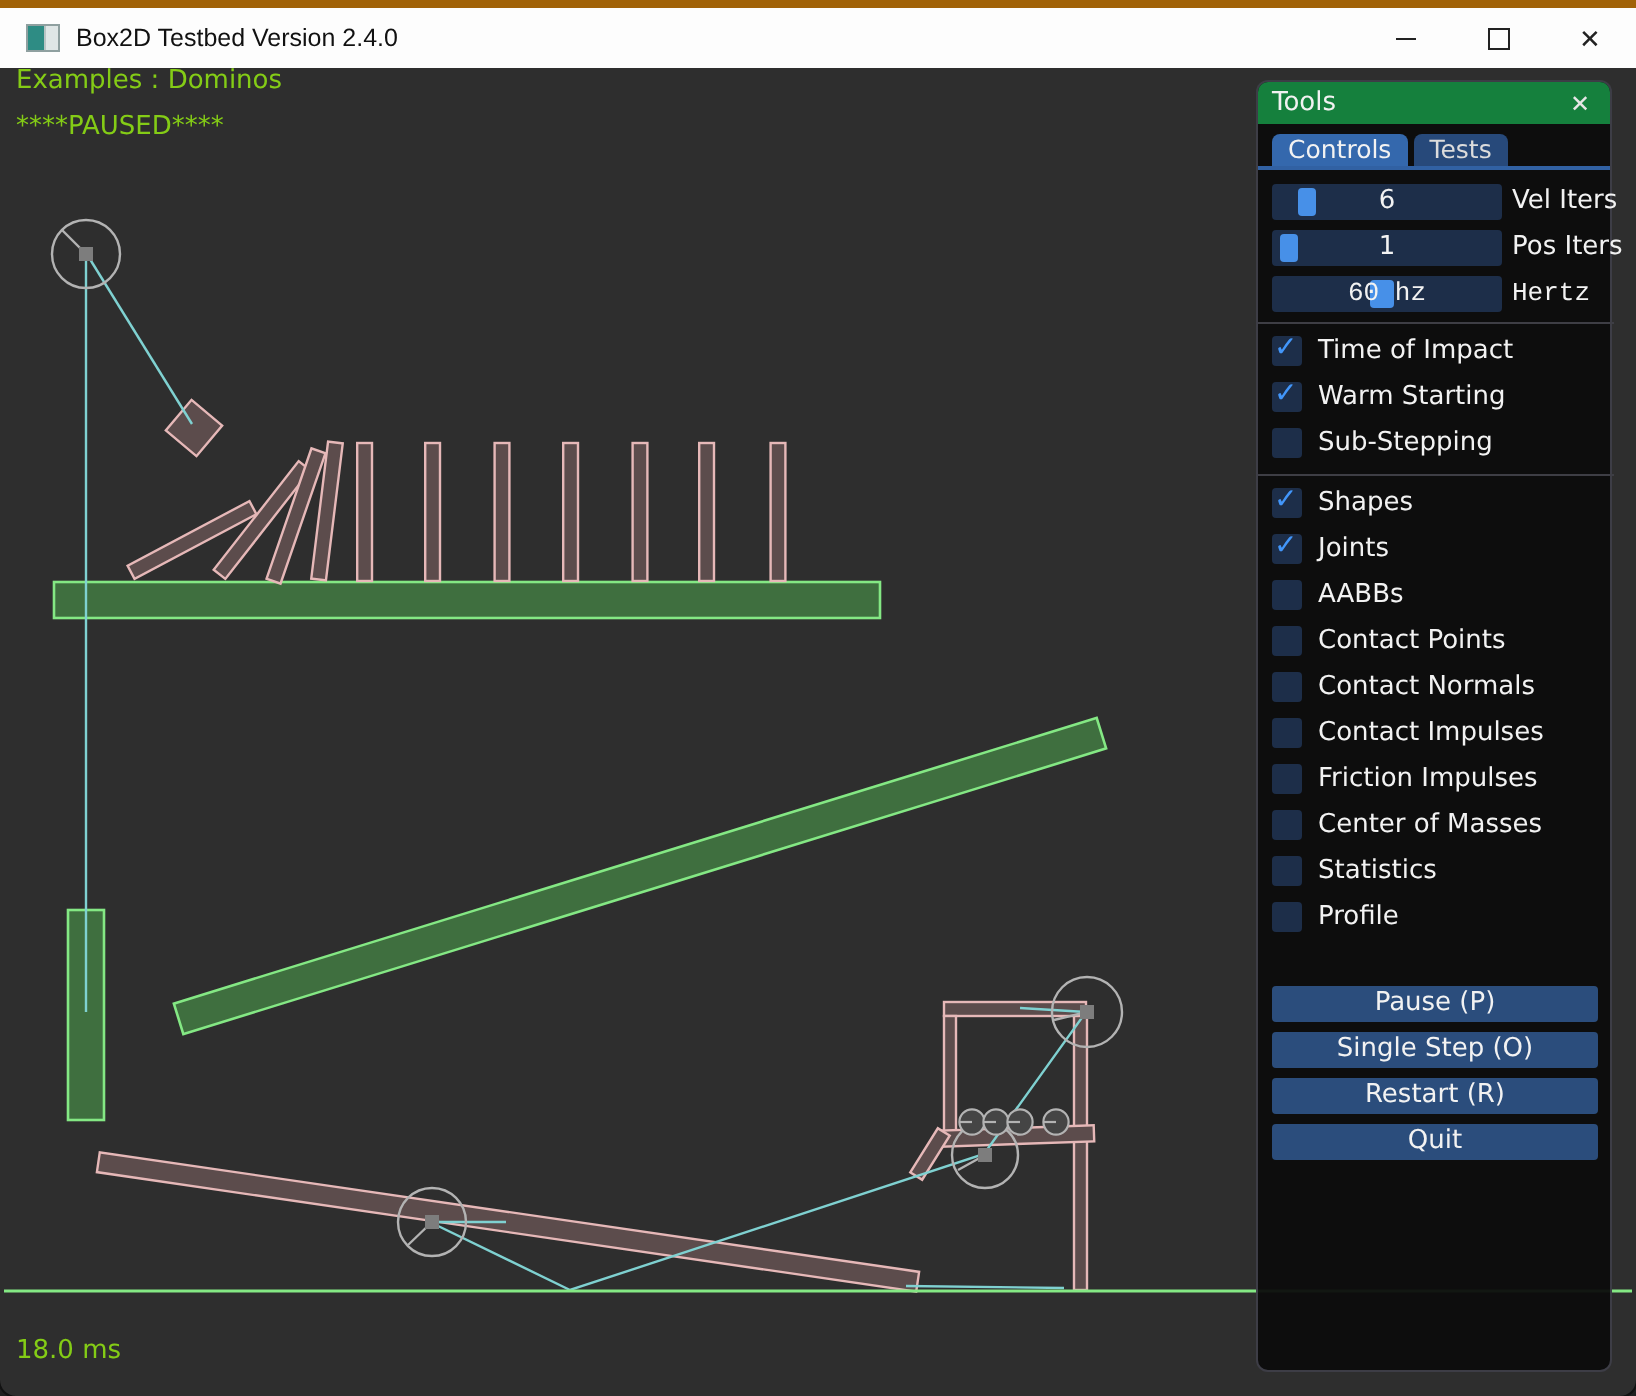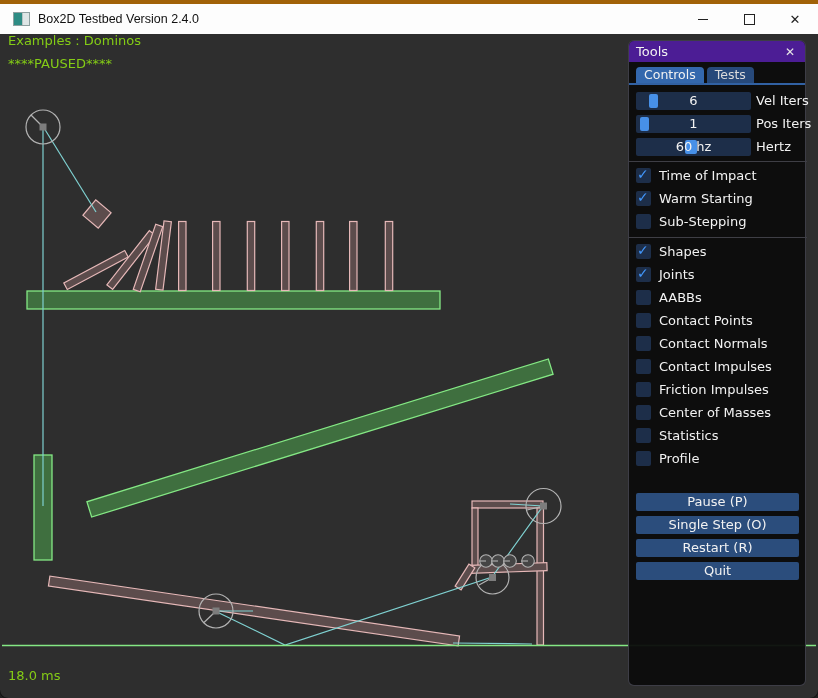--- a/index.html
+++ b/index.html
@@ -22,31 +22,31 @@
   
   .hud{position:absolute;color:#84cc16;font-size:13px;z-index:5;white-space:pre;}
   #hud-example{left:8px;top:33px;}
   #hud-paused{left:8px;top:56px;}
   #hud-ms{left:8px;top:668px;}
   .scene{position:absolute;left:0;top:0;z-index:1;}
   
   .panel{position:absolute;left:628px;top:40px;width:178px;height:646px;z-index:20;
          background:rgba(12,12,12,0.95);border:1px solid rgba(110,110,128,0.5);
          border-radius:6px;box-sizing:border-box;color:#f2f2f2;font-size:13px;}
-  .p-titlebar{position:absolute;left:0;top:0;width:100%;height:21px;background:#4c1d95;
+  .p-titlebar{position:absolute;left:0;top:0;width:100%;height:21px;background:#15803d;
               border-radius:5px 5px 0 0;display:flex;align-items:center;box-sizing:border-box;padding:0 7px;}
   .p-title{flex:1;font-size:13px;}
   .p-close{width:16px;text-align:center;font-size:12px;color:#e6e6e6;}
   .tabbar{position:absolute;left:7px;top:26px;height:16px;display:flex;gap:3px;}
   .tab{height:16px;line-height:16px;padding:0 8px;border-radius:4px 4px 0 0;font-size:12.5px;}
   .tab.active{background:#3468ad;}
   .tab.inactive{background:#27497a;color:#dcdcdc;}
   .tab-underline{position:absolute;left:0;top:42px;width:100%;height:2px;background:#3161a3;}
   .slider-row{position:absolute;left:7px;width:164px;height:18px;}
-  .s0{top:51px;} .s1{top:74px;} .s2{top:97px;}
+  .s0{top:51px;} .s1{top:74px;} .s2{top:97px;font-family:Liberation Mono, monospace;}
   .track{position:absolute;left:0;top:0;width:115px;height:18px;background:#1d2e49;border-radius:2px;}
   .grab{position:absolute;top:2px;height:14px;background:#4790e8;border-radius:2px;}
   .g0{left:13px;width:9px;} .g1{left:4px;width:9px;} .g2{left:49px;width:12px;}
   .sval{position:absolute;left:0;top:0;width:115px;height:18px;line-height:18px;text-align:center;}
   .slabel{position:absolute;left:120px;top:0;height:18px;line-height:18px;white-space:nowrap;}
   .sep{position:absolute;left:0;width:178px;height:1px;background:#3e3e45;}
   #sep1{top:120px;}
   .cb-list{position:absolute;left:7px;top:127px;width:164px;}
   .cb-row{height:15px;margin-bottom:8px;display:flex;align-items:center;}
   .cb-box{width:15px;height:15px;background:#1d2e49;border-radius:2px;position:relative;flex:none;}

